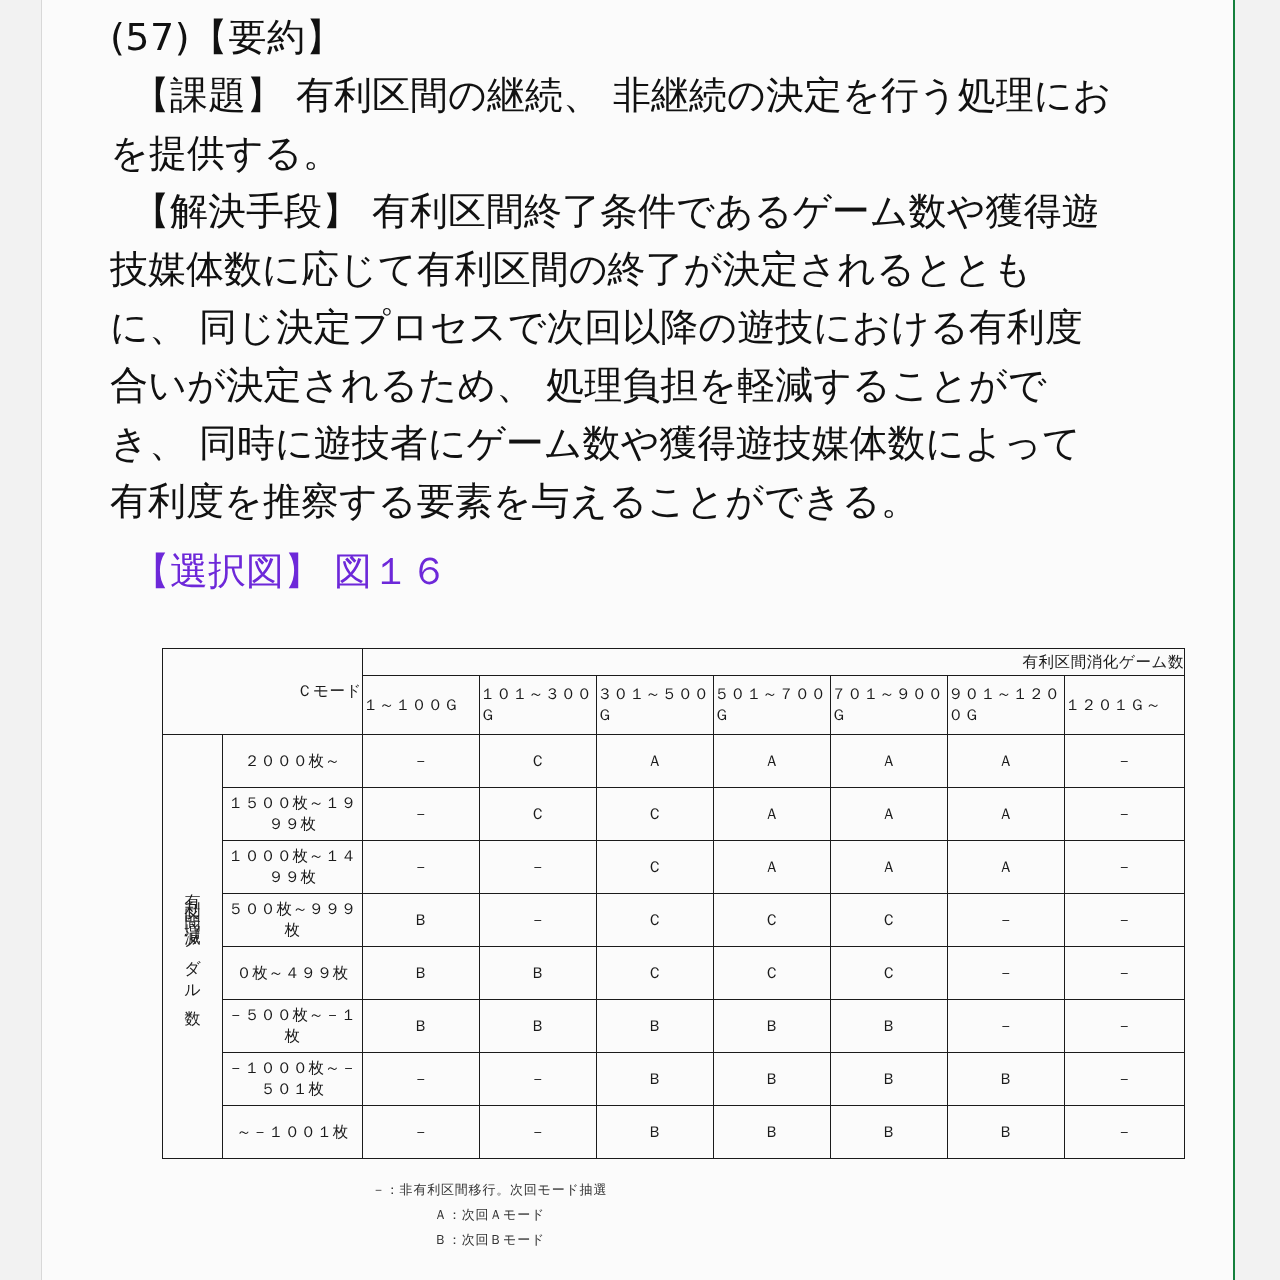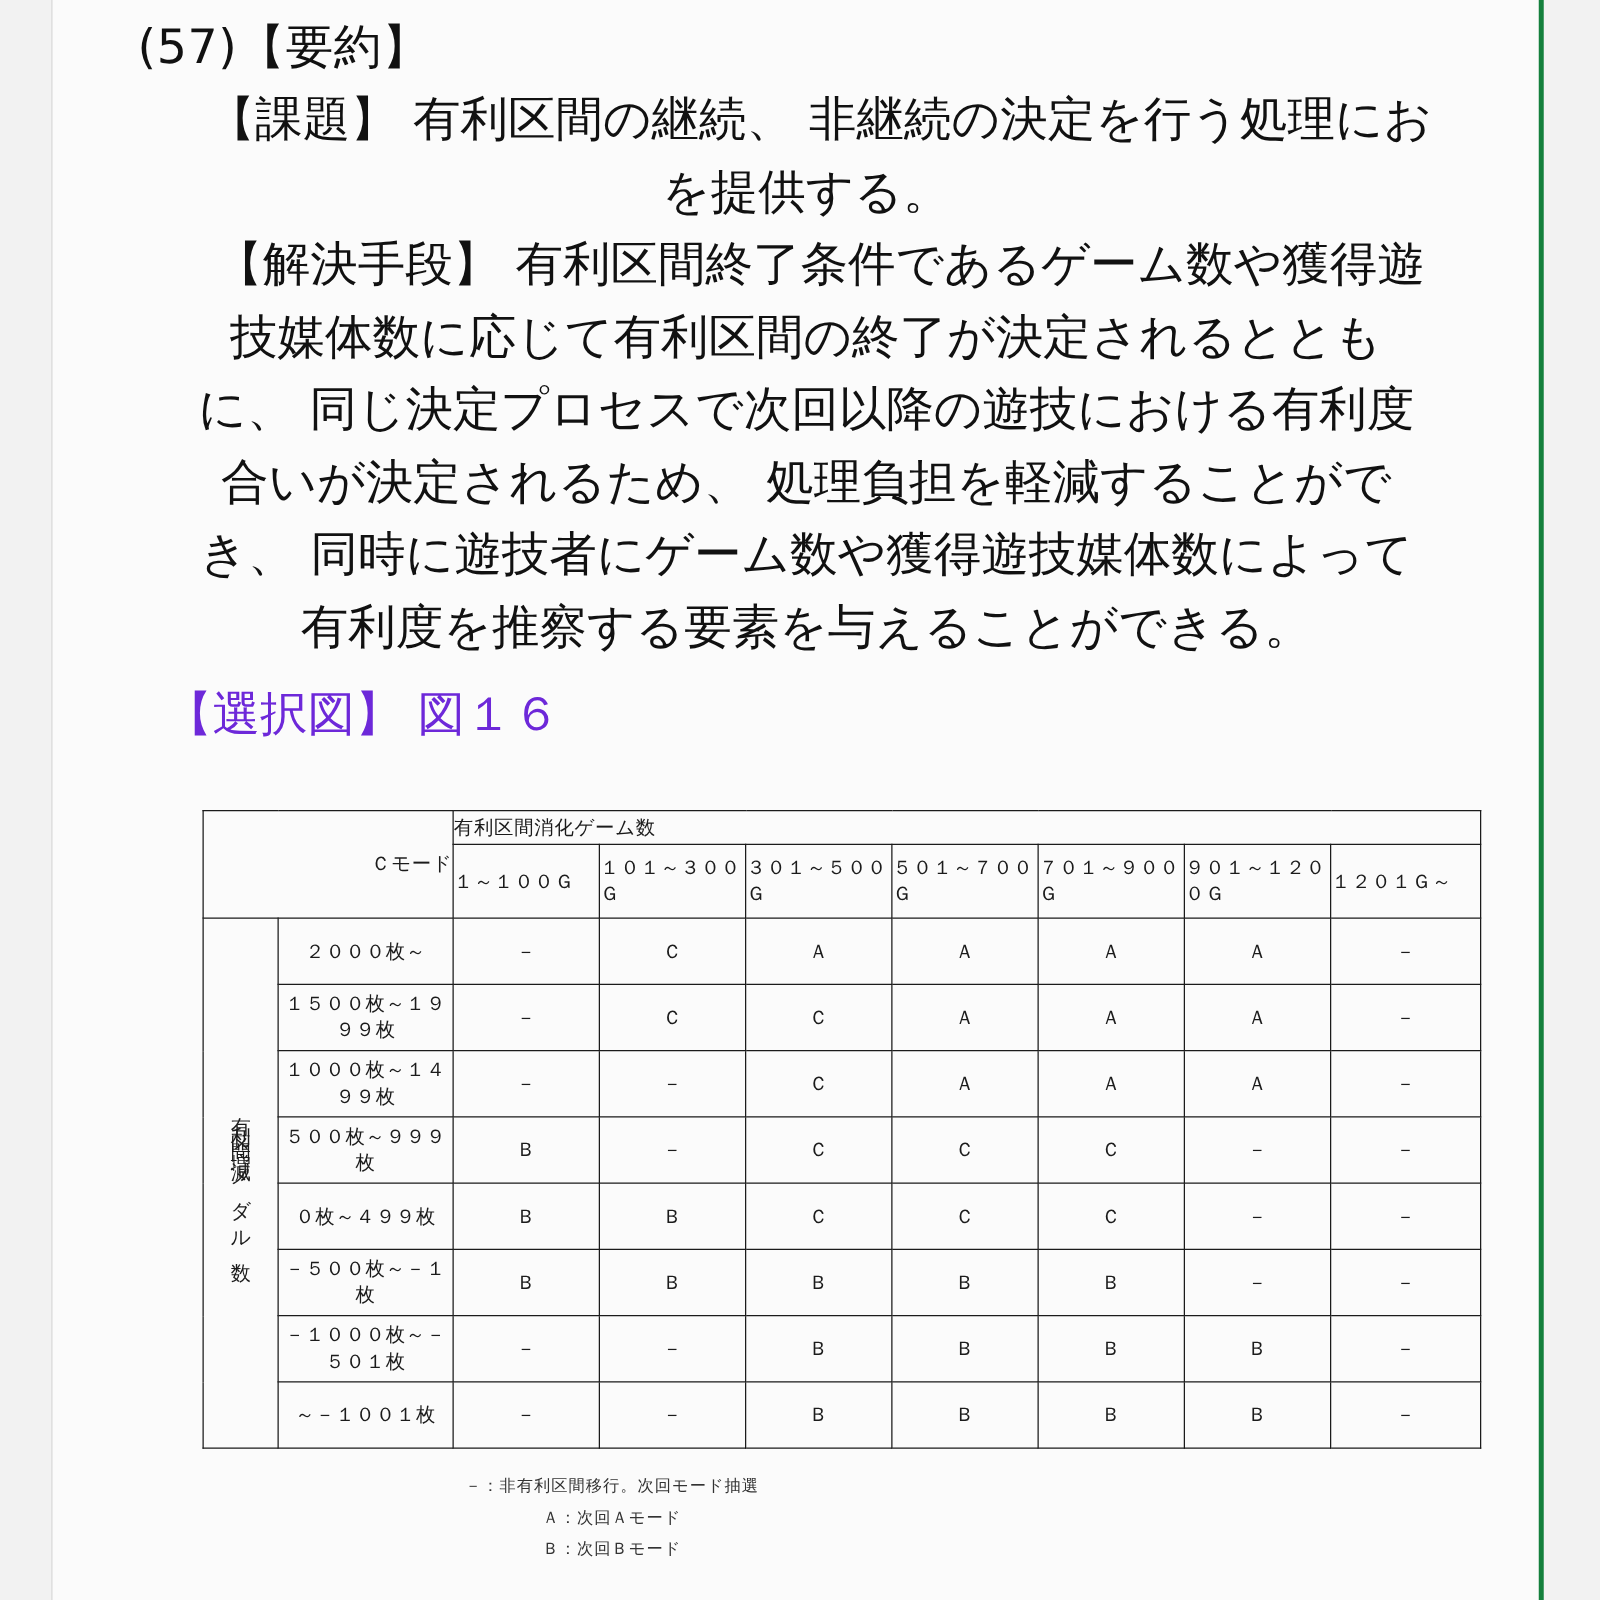--- a/index.html
+++ b/index.html
@@ -22,21 +22,21 @@
     background: #f2f2f2;
   }
   .page-sheet {
     position: absolute;
     left: 41px;
     top: 0;
     width: 1194px;
     height: 1280px;
     background: #fbfbfb;
     border-left: 1px solid #d8d8d8;
-    border-right: 4px solid #15803d;
+    border-right: 2px solid #15803d;
     box-sizing: border-box;
   }
 
   
   .doc-body {
     position: absolute;
     left: 68px;
     top: 8px;
     width: 1070px;
   }
@@ -46,21 +46,20 @@
     color: #111;
     letter-spacing: 0.5px;
     white-space: nowrap;
   }
   .para {
     font-size: 38px;
     line-height: 58px;
     color: #111;
     text-indent: 0;
     margin: 0;
-    text-align: center;
   }
   .para-line {
     display: block;
     white-space: nowrap;
   }
   .indent-1 { padding-left: 22px; }
 
   .figure-caption {
     font-size: 38px;
     line-height: 58px;
@@ -93,21 +92,21 @@
     font-size: 15.5px;
     line-height: 21px;
     letter-spacing: 0.6px;
   }
   .corner-cell {
     text-align: right;
     font-size: 16px;
     letter-spacing: 1px;
   }
   .span-header {
-    text-align: left;
+    text-align: right;
     font-size: 16px;
     height: 26px;
     letter-spacing: 0.8px;
   }
   .col-header {
     text-align: left;
     padding: 3px 4px 3px 5px;
     height: 58px;
     font-size: 15.5px;
     letter-spacing: 0.9px;

